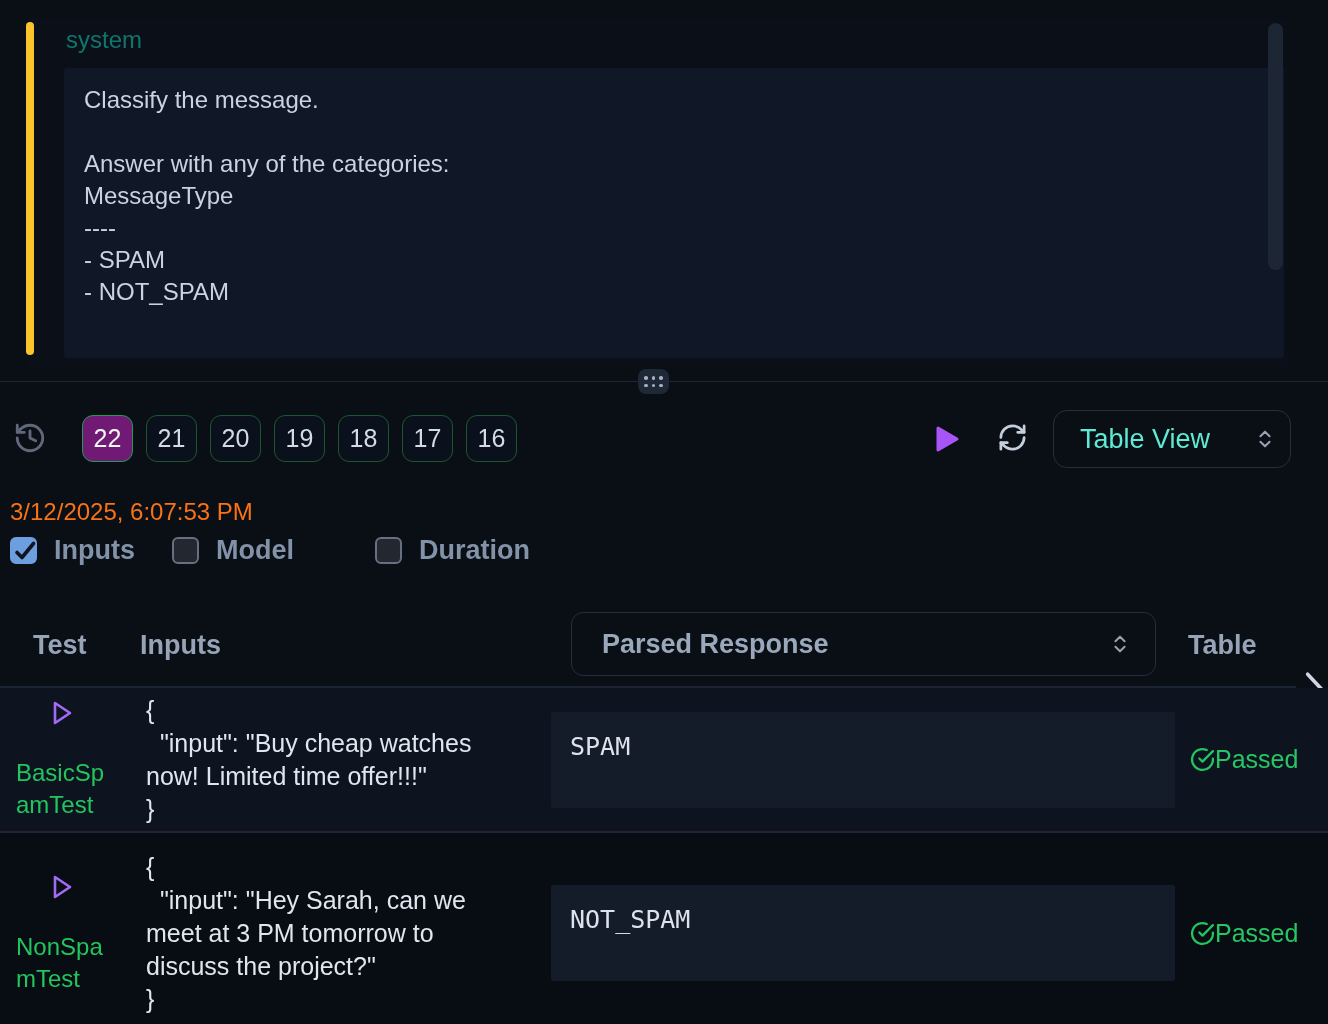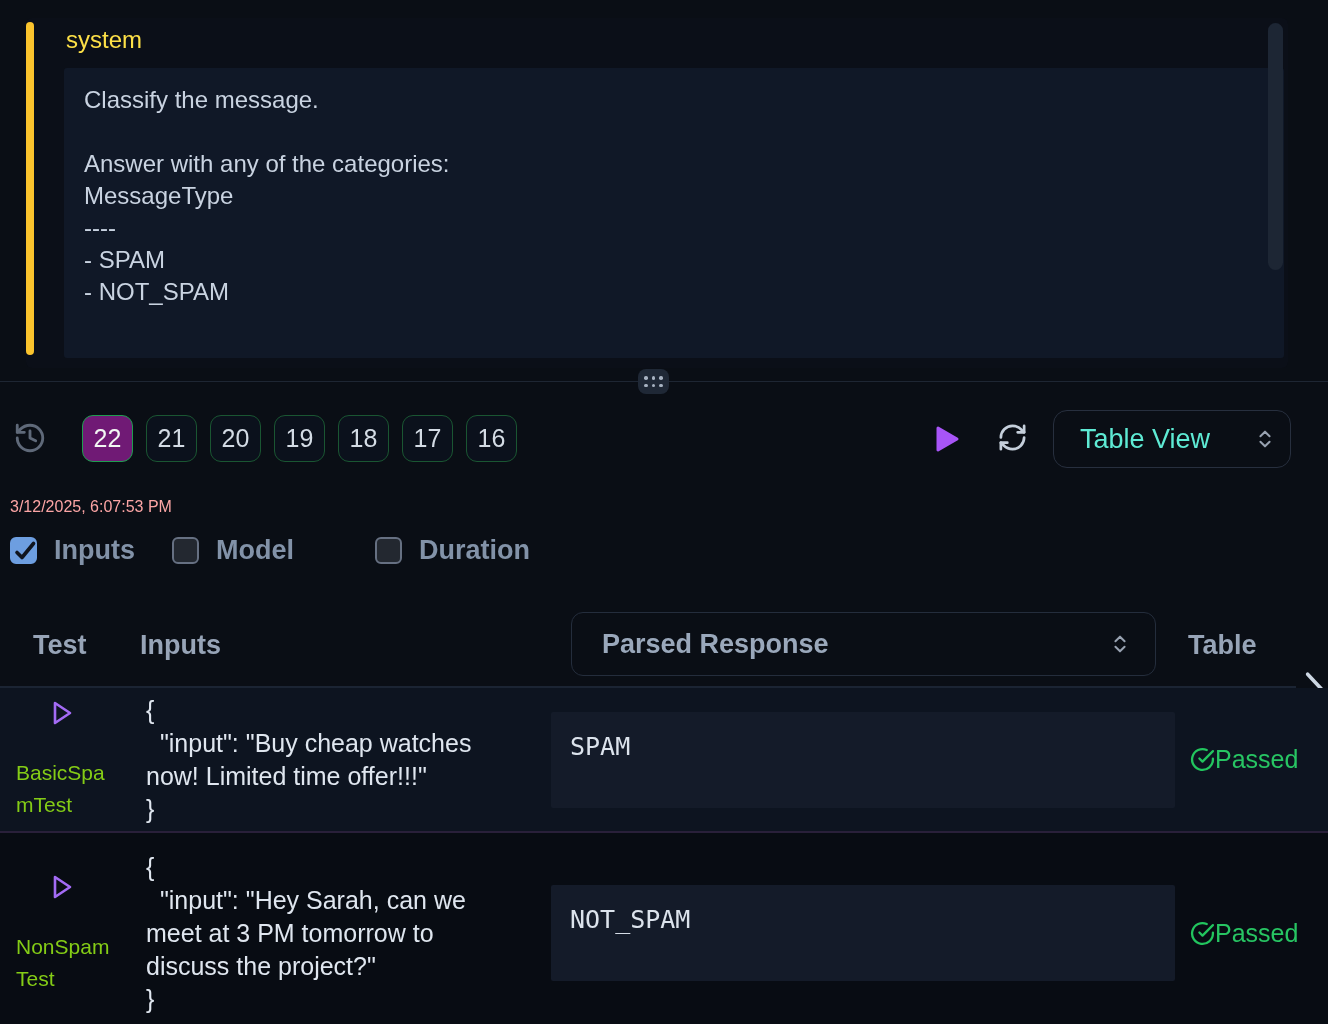--- a/index.html
+++ b/index.html
@@ -7,21 +7,21 @@
   body {
     background:#0a0e15;
     font-family:"Liberation Sans", sans-serif;
     color:#dfe6ef;
     position:relative;
   }
 
   
   .prompt-card { position:absolute; left:26px; top:18px; width:1262px; height:350px; background:#0b0f18; border-radius:6px; }
   .role-bar { position:absolute; left:0; top:4px; width:8px; height:333px; border-radius:5px; background:#fbc42d; }
-  .role-label { position:absolute; left:40px; top:8px; font-size:24px; color:#fde047; }
+  .role-label { position:absolute; left:40px; top:8px; font-size:24px; color:#0f766e; }
   .code-block {
     position:absolute; left:38px; top:50px; width:1220px; height:290px;
     background:#101827; border-radius:3px; padding:16px 20px;
     font-family:Liberation Sans, sans-serif; font-size:24px; line-height:32px;
     color:#c9d3e1; white-space:pre-wrap; overflow:hidden;
   }
   .scroll-thumb { position:absolute; left:1242px; top:5px; width:15px; height:247px; border-radius:8px; background:#1d2634; }
 
   
   .divider { position:absolute; left:0; top:381px; width:1328px; height:1px; background:#1e2633; }
@@ -47,21 +47,21 @@
   .refresh-btn { position:absolute; left:997px; top:422px; background:none; border:none; cursor:pointer; }
   .view-select {
     position:absolute; left:1053px; top:410px; width:238px; height:58px;
     border:1px solid #272f3e; border-radius:14px; background:transparent;
     display:flex; align-items:center; cursor:pointer;
   }
   .view-select .label { margin-left:26px; font-size:27px; color:#5eead4; }
   .view-select svg { margin-left:auto; margin-right:14px; }
 
   
-  .timestamp { position:absolute; left:10px; top:498px; font-size:16px; color:#fca5a5; }
+  .timestamp { position:absolute; left:10px; top:498px; font-size:24px; color:#f97316; }
   .filter-item { position:absolute; top:535px; display:flex; align-items:center; cursor:pointer; }
   .filter-inputs { left:10px; } .filter-model { left:172px; } .filter-duration { left:330px;padding-left:45px; }
   .checkbox {
     width:27px; height:27px; border-radius:6px;
     border:2px solid #667082; background:#232830;
     display:flex; align-items:center; justify-content:center;
   }
   .checkbox svg { display:none; }
   .checkbox.checked { background:#6d9ee0; border-color:#6d9ee0; }
   .checkbox.checked svg { display:block; overflow:visible; }
@@ -82,21 +82,21 @@
 
   .rows { position:absolute; left:0; top:688px; width:1328px; }
   .row {
     display:grid; grid-template-columns:130px 405px 624px 1fr;
     padding-left:16px; align-items:center;
   }
   .row-0 { height:145px; background:#0d1420; border-bottom:2px solid #29203a; }
   .row-1 { height:200px; background:#080c13; }
   .cell-test { display:flex; flex-direction:column; }
   .row-play { background:none; border:none; cursor:pointer; margin-left:33px; width:26px; padding:0; }
-  .test-name { margin-top:26px; width:100px; font-size:21px; line-height:32px; color:#84cc16; word-break:break-all; }
+  .test-name { margin-top:26px; width:100px; font-size:24px; line-height:32px; color:#22c55e; word-break:break-all; }
   .cell-input { width:370px; white-space:pre-wrap; font-size:25px; line-height:33px; color:#dfe6ef; }
   .parsed-box {
     width:624px; height:96px; background:#141b29; border-radius:2px;
     padding:20px 19px; font-family:"DejaVu Sans Mono", monospace;
     font-size:25px; color:#dce3ec; overflow:hidden;
   }
   .cell-status { display:flex; align-items:center; gap:0; padding-left:15px; }
   .status-text { font-size:25px; color:#27c563; }
 </style>
 </head>

